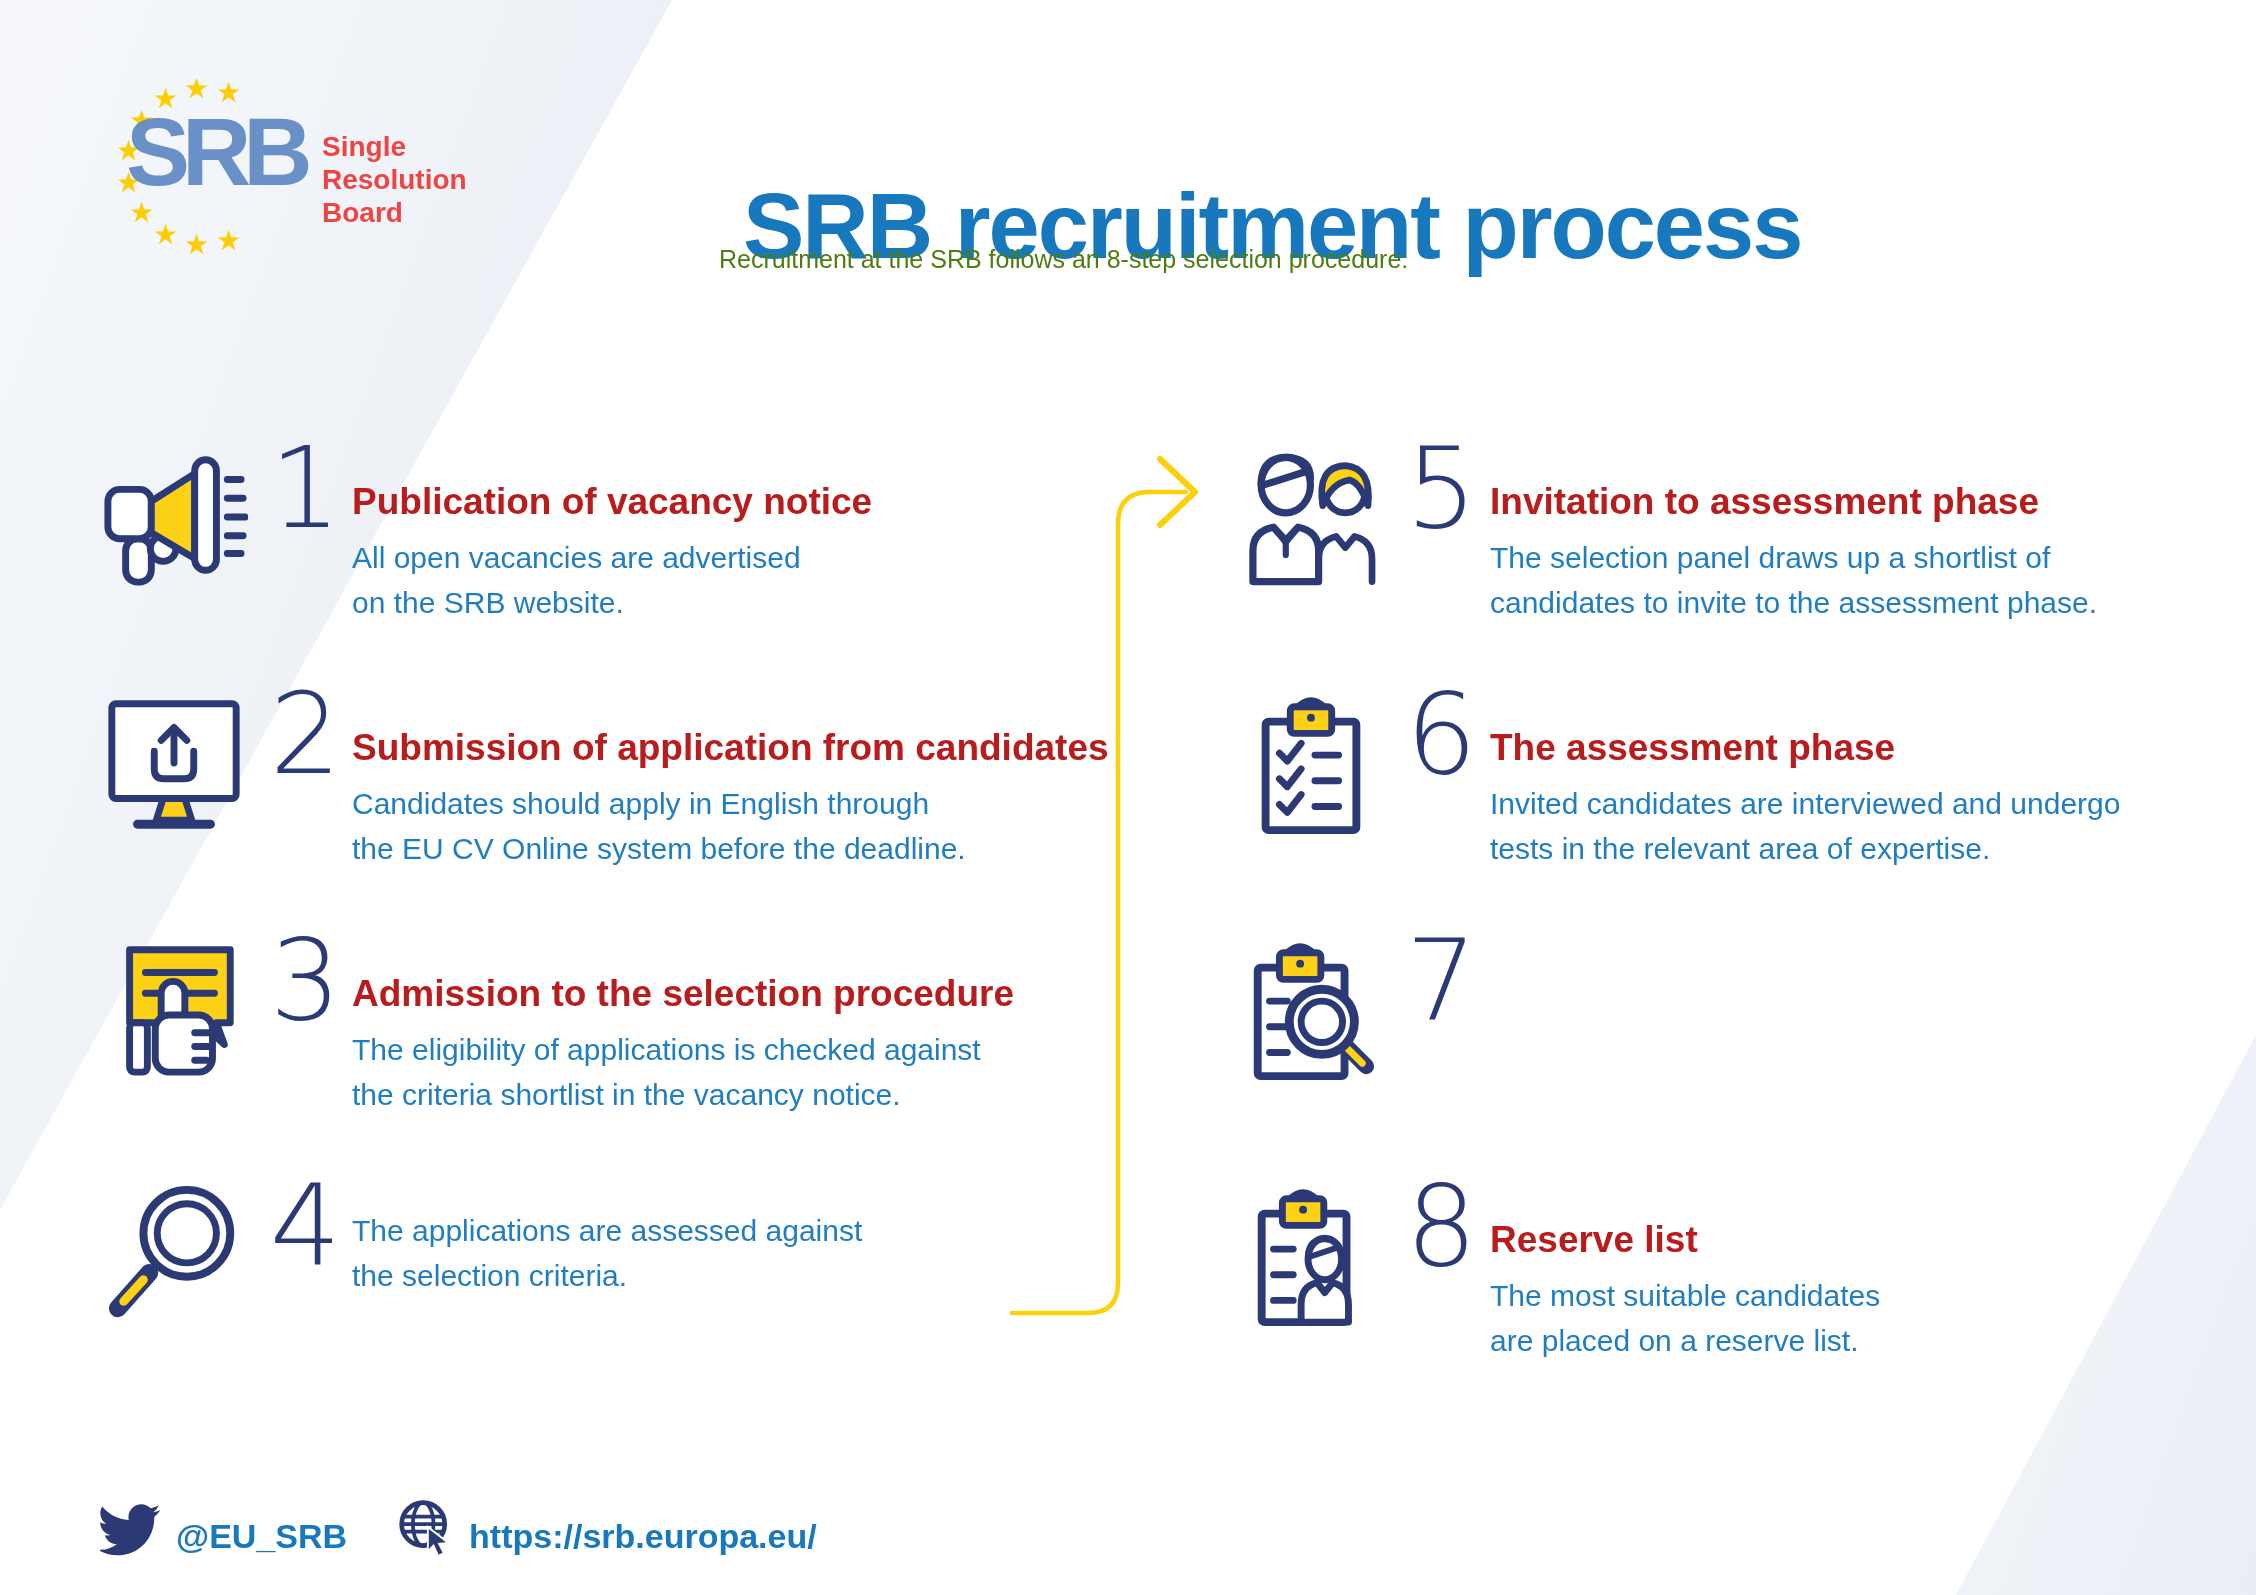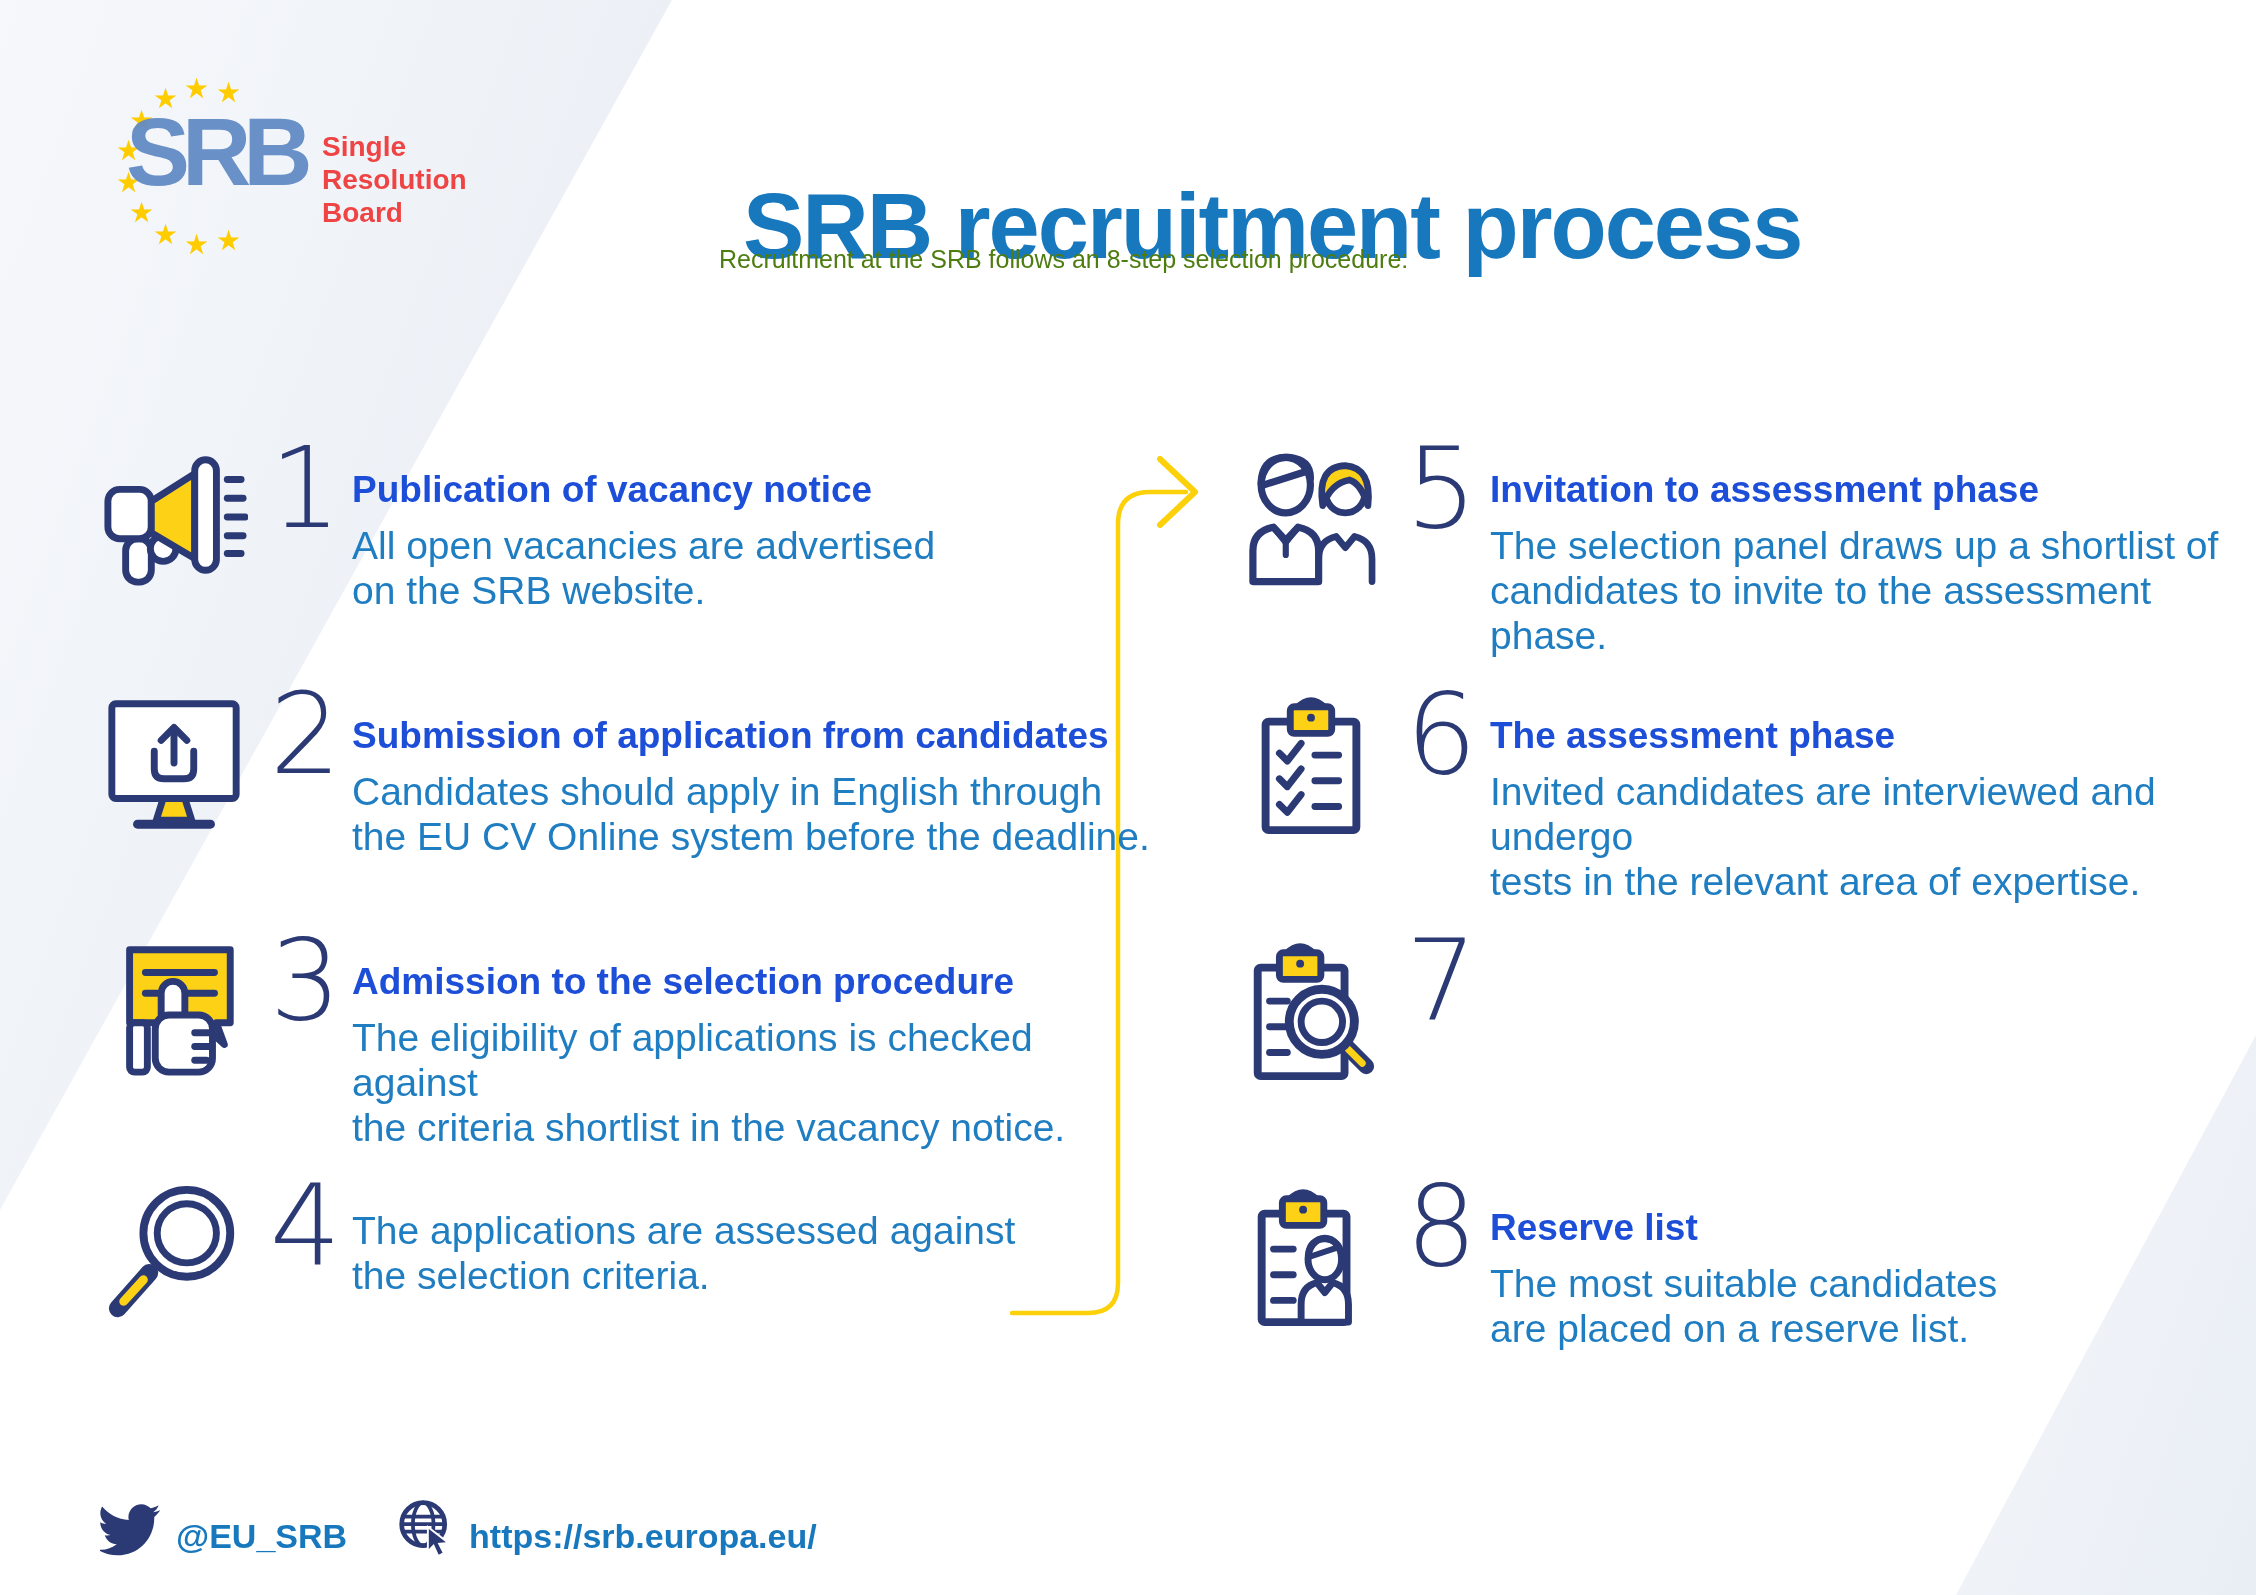--- a/index.html
+++ b/index.html
@@ -44,22 +44,22 @@
   .step .icon{position:absolute;left:0;top:4px;width:150px;height:150px;}
   .step .num{
     position:absolute;left:158px;top:-8px;width:95px;text-align:center;
     font-size:112px;font-weight:200;color:#2B3A75;line-height:1;
     font-family:"DejaVu Sans",sans-serif;
   }
   .step .txt{position:absolute;left:252px;top:30px;}
   .step.right .icon{left:8px;}
   .step.right .num{left:166px;}
   .step.right .txt{left:262px;}
-  .step-title{font-size:37px;font-weight:bold;color:#1d4ed8;margin:0 0 12px 0;line-height:1.1;}
-  .step-line{font-size:39px;color:#1F7DC2;line-height:45px;}
+  .step-title{font-size:37px;font-weight:bold;color:#b91c1c;margin:12px 0 12px 0;line-height:1.1;}
+  .step-line{font-size:30px;color:#1F7DC2;line-height:45px;}
   
   .footer{position:absolute;left:100px;top:1498px;display:flex;align-items:flex-end;gap:14px;}
   .footer .label{font-size:34px;font-weight:bold;color:#1878BE;}
   .footer .gap{width:22px;}
   svg{display:block;}
 </style>
 </head>
 <body>
 
 <div class="canvas">

